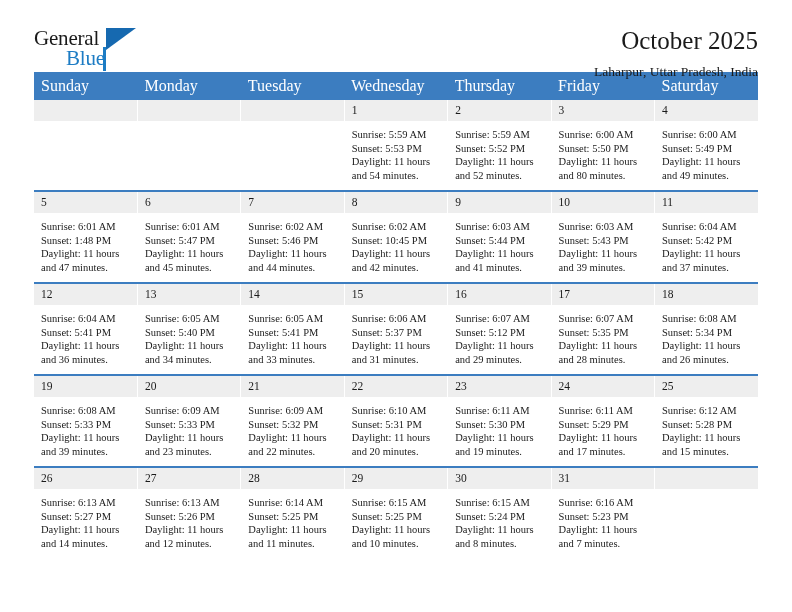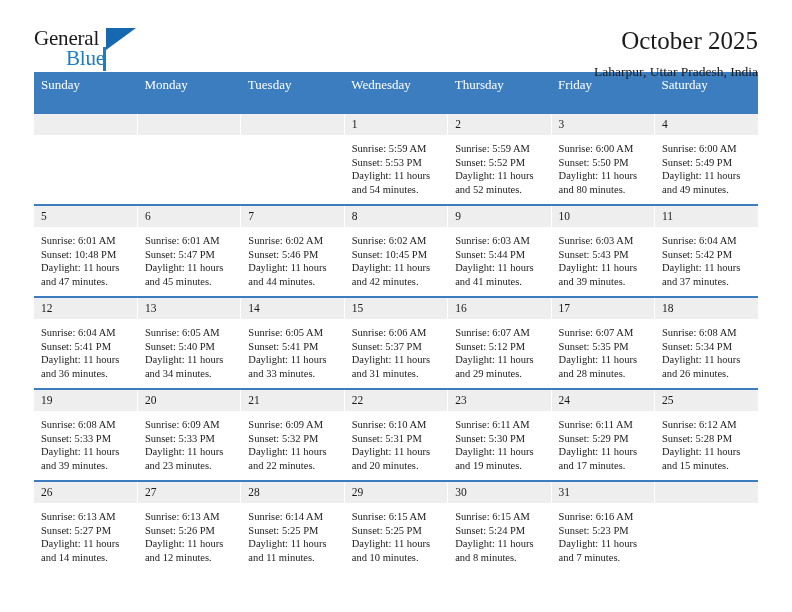--- a/index.html
+++ b/index.html
@@ -94,24 +94,24 @@
 
   
   .calendar {
     width: 724px;
     border-collapse: collapse;
     table-layout: fixed;
   }
   .dow-row th {
     background: #3c7dc0;
     color: #ffffff;
-    font-size: 13px;
+    font-size: 16px;
     font-weight: normal;
     text-align: left;
-    padding: 5px 0 21px 7px;
+    padding: 5px 0 5px 7px;
     height: 21px;
     border: none;
   }
   .week-row td {
     border-top: 2px solid #3c7dc0;
     border-left: 1px solid #ffffff;
     vertical-align: top;
     height: 90px;
     padding: 0;
     background: #ffffff;
@@ -236,21 +236,21 @@
               </div>
             </div>
           </td>
         </tr>
         <tr class="week-row">
           <td>
             <div class="cell-inner">
               <div class="daynum">5</div>
               <div class="details">
                 <div>Sunrise: 6:01 AM</div>
-                <div>Sunset: 10:48 PM</div>
+                <div>Sunset: 1:48 PM</div>
                 <div>Daylight: 11 hours</div>
                 <div>and 47 minutes.</div>
               </div>
             </div>
           </td>
           <td>
             <div class="cell-inner">
               <div class="daynum">6</div>
               <div class="details">
                 <div>Sunrise: 6:01 AM</div>

